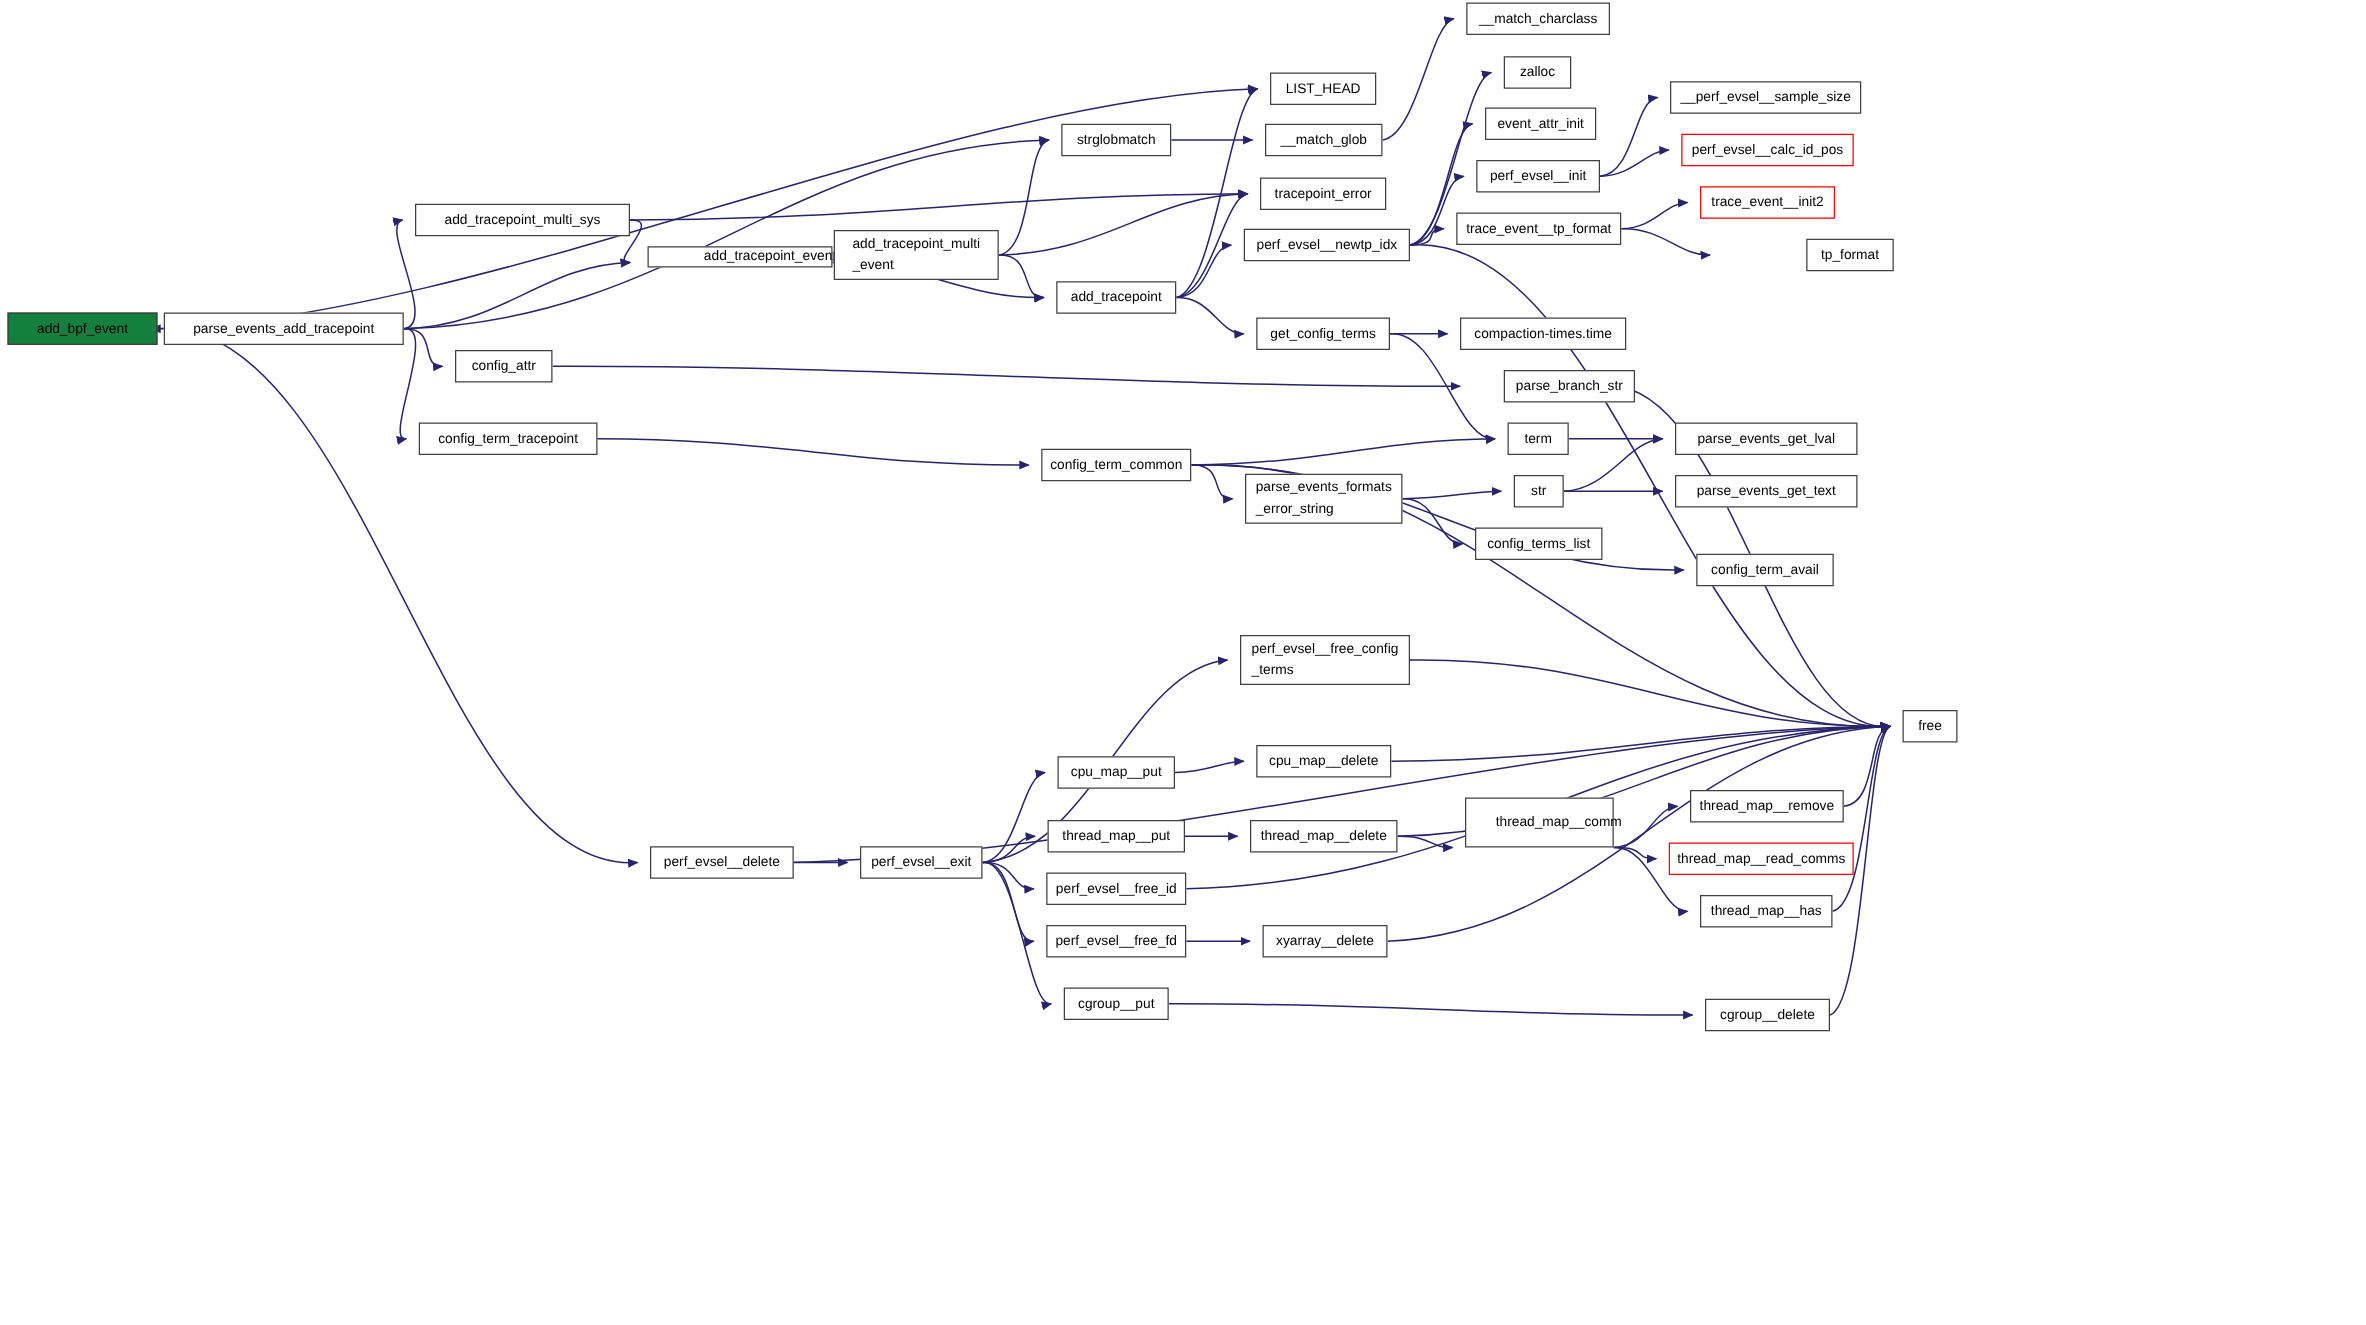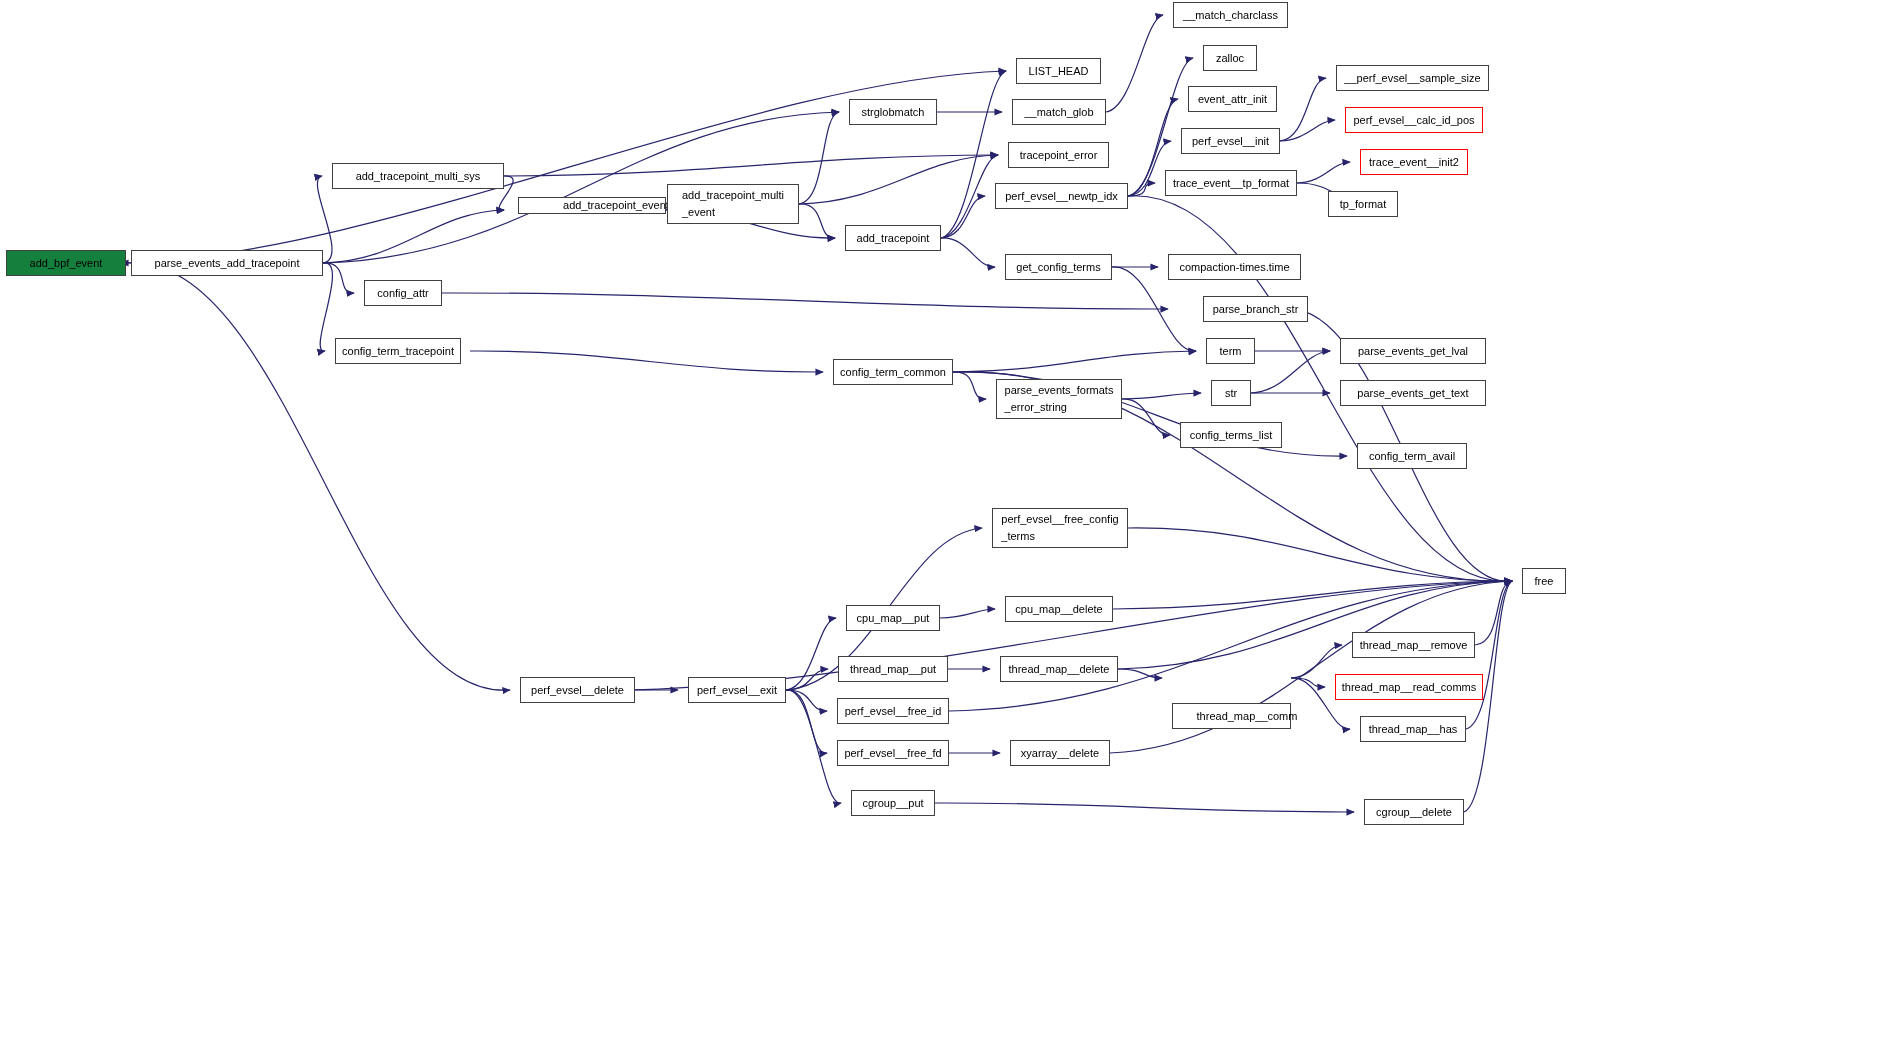--- a/index.html
+++ b/index.html
@@ -108,38 +108,38 @@
   </svg>
   <div id="node-layer">
       <div class="node root" style="left: 6px; top: 250px; width: 120px; height: 26px; background: #15803d;">add_bpf_event</div>
       <div class="node" style="left: 131px; top: 250px; width: 192px; height: 26px;">parse_events_add_tracepoint</div>
       <div class="node" style="left: 332px; top: 163px; width: 172px; height: 26px;">add_tracepoint_multi_sys</div>
       <div class="node" style="left: 518px; top: 197px; width: 148px; height: 17px; padding-left: 48px;">add_tracepoint_event</div>
       <div class="node" style="left: 667px; top: 184px; width: 132px; height: 40px;">add_tracepoint_multi
 _event</div>
       <div class="node" style="left: 845px; top: 225px; width: 96px; height: 26px;">add_tracepoint</div>
       <div class="node" style="left: 364px; top: 280px; width: 78px; height: 26px;">config_attr</div>
-      <div class="node" style="left: 335px; top: 338px; width: 126px; height: 26px;">config_term_tracepoint</div>
+      <div class="node" style="left: 335px; top: 338px; width: 143px; height: 26px;">config_term_tracepoint</div>
       <div class="node" style="left: 833px; top: 359px; width: 120px; height: 26px;">config_term_common</div>
       <div class="node" style="left: 1016px; top: 58px; width: 85px; height: 26px;">LIST_HEAD</div>
       <div class="node" style="left: 849px; top: 99px; width: 88px; height: 26px;">strglobmatch</div>
       <div class="node" style="left: 1012px; top: 99px; width: 94px; height: 26px;">__match_glob</div>
       <div class="node" style="left: 1008px; top: 142px; width: 101px; height: 26px;">tracepoint_error</div>
       <div class="node" style="left: 995px; top: 183px; width: 133px; height: 26px;">perf_evsel__newtp_idx</div>
       <div class="node" style="left: 1005px; top: 254px; width: 107px; height: 26px;">get_config_terms</div>
       <div class="node" style="left: 1173px; top: 2px; width: 115px; height: 26px;">__match_charclass</div>
       <div class="node" style="left: 1203px; top: 45px; width: 54px; height: 26px;">zalloc</div>
       <div class="node" style="left: 1188px; top: 86px; width: 89px; height: 26px;">event_attr_init</div>
       <div class="node" style="left: 1181px; top: 128px; width: 99px; height: 26px;">perf_evsel__init</div>
       <div class="node" style="left: 1165px; top: 170px; width: 132px; height: 26px;">trace_event__tp_format</div>
       <div class="node" style="left: 1168px; top: 254px; width: 133px; height: 26px;">compaction-times.time</div>
       <div class="node" style="left: 1336px; top: 65px; width: 153px; height: 26px;">__perf_evsel__sample_size</div>
       <div class="node redbox" style="left: 1345px; top: 107px; width: 138px; height: 26px; border-color: rgb(255, 0, 0);">perf_evsel__calc_id_pos</div>
       <div class="node redbox" style="left: 1360px; top: 149px; width: 108px; height: 26px; border-color: rgb(255, 0, 0);">trace_event__init2</div>
-      <div class="node" style="left: 1328px; top: 191px; width: 70px; height: 26px;">tp_format</div>
+      <div class="node" style="left: 1445px; top: 191px; width: 70px; height: 26px;">tp_format</div>
       <div class="node" style="left: 1178px; top: 296px; width: 105px; height: 26px; margin-left: 25px;">parse_branch_str</div>
       <div class="node" style="left: 1206px; top: 338px; width: 49px; height: 26px;">term</div>
       <div class="node" style="left: 1211px; top: 380px; width: 40px; height: 26px;">str</div>
       <div class="node" style="left: 1180px; top: 422px; width: 102px; height: 26px;">config_terms_list</div>
       <div class="node" style="left: 996px; top: 379px; width: 126px; height: 40px;">parse_events_formats
 _error_string</div>
       <div class="node" style="left: 1340px; top: 338px; width: 146px; height: 26px;">parse_events_get_lval</div>
       <div class="node" style="left: 1340px; top: 380px; width: 146px; height: 26px;">parse_events_get_text</div>
       <div class="node" style="left: 1357px; top: 443px; width: 110px; height: 26px;">config_term_avail</div>
       <div class="node" style="left: 992px; top: 508px; width: 136px; height: 40px;">perf_evsel__free_config
@@ -148,19 +148,19 @@
       <div class="node" style="left: 520px; top: 677px; width: 115px; height: 26px;">perf_evsel__delete</div>
       <div class="node" style="left: 688px; top: 677px; width: 98px; height: 26px;">perf_evsel__exit</div>
       <div class="node" style="left: 846px; top: 605px; width: 94px; height: 26px;">cpu_map__put</div>
       <div class="node" style="left: 838px; top: 656px; width: 110px; height: 26px;">thread_map__put</div>
       <div class="node" style="left: 837px; top: 698px; width: 112px; height: 26px;">perf_evsel__free_id</div>
       <div class="node" style="left: 837px; top: 740px; width: 112px; height: 26px;">perf_evsel__free_fd</div>
       <div class="node" style="left: 851px; top: 790px; width: 84px; height: 26px;">cgroup__put</div>
       <div class="node" style="left: 1005px; top: 596px; width: 108px; height: 26px;">cpu_map__delete</div>
       <div class="node" style="left: 1000px; top: 656px; width: 118px; height: 26px;">thread_map__delete</div>
       <div class="node" style="left: 1010px; top: 740px; width: 100px; height: 26px;">xyarray__delete</div>
-      <div class="node" style="left: 1172px; top: 703px; width: 119px; height: 26px; padding-left: 31px;">thread_map__comm</div>
+      <div class="node" style="left: 1172px; top: 638px; width: 119px; height: 40px; padding-left: 31px;">thread_map__comm</div>
       <div class="node" style="left: 1352px; top: 632px; width: 123px; height: 26px;">thread_map__remove</div>
       <div class="node redbox" style="left: 1335px; top: 674px; width: 148px; height: 26px; border-color: rgb(255, 0, 0);">thread_map__read_comms</div>
       <div class="node" style="left: 1360px; top: 716px; width: 106px; height: 26px;">thread_map__has</div>
       <div class="node" style="left: 1364px; top: 799px; width: 100px; height: 26px;">cgroup__delete</div>
     </div>
 </div>
 
 </body></html>

